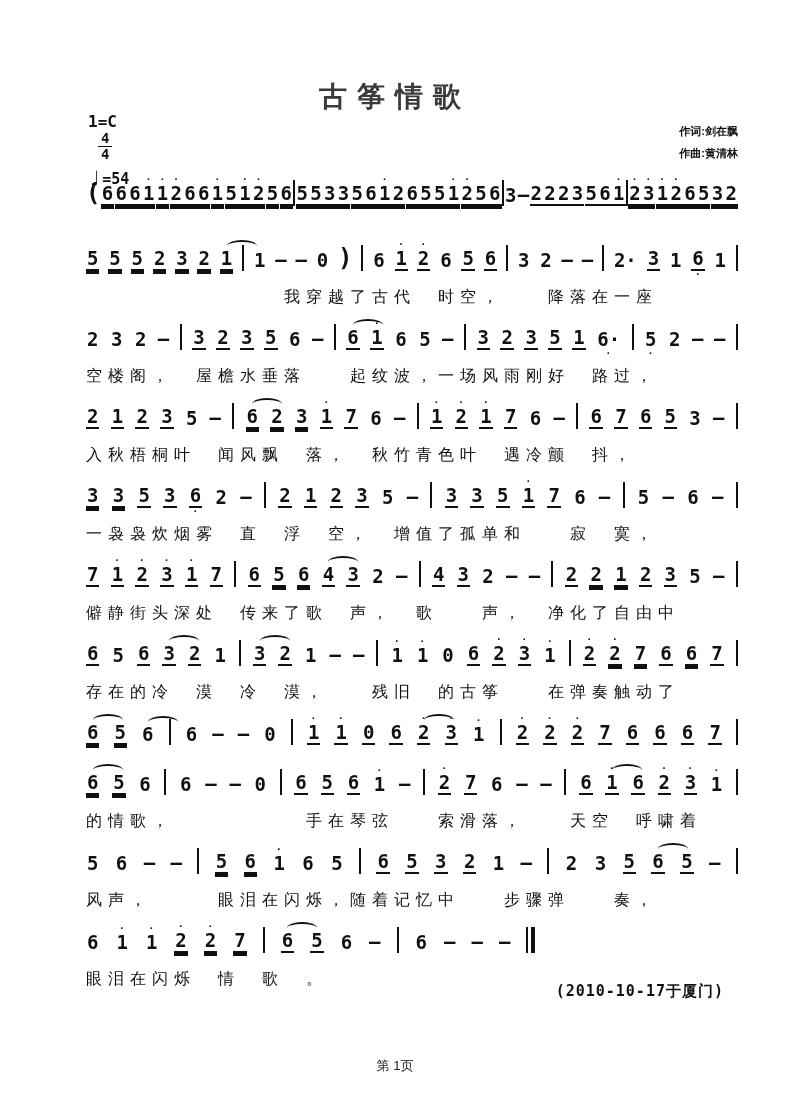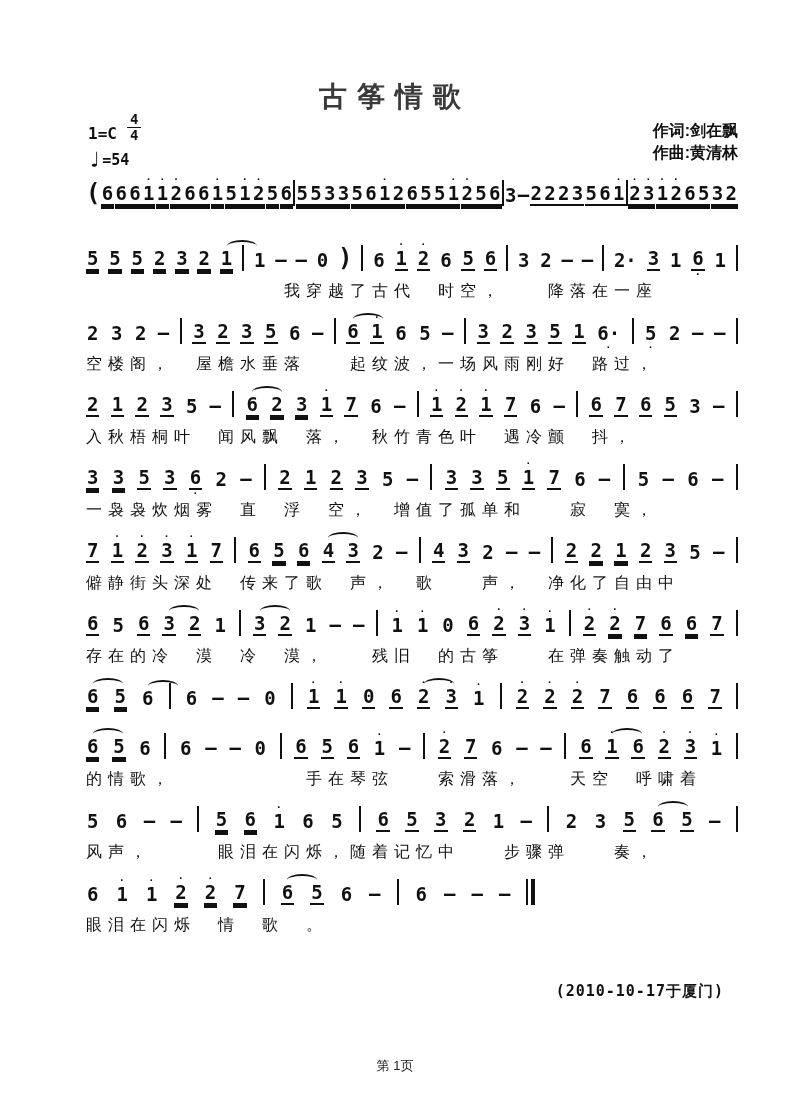--- a/index.html
+++ b/index.html
@@ -2,24 +2,24 @@
 <html><head>
 <meta charset="utf-8">
 <style>
   html,body{margin:0;padding:0;background:#fff;}
   .page{position:relative;width:790px;height:1119px;background:#ffffff;overflow:hidden;
         font-family:"Liberation Sans",sans-serif;color:#1a1a1a;}
   .title{position:absolute;top:78px;left:0;width:100%;text-align:center;
          font-family:"DejaVu Serif",serif;font-size:28px;font-weight:bold;color:#3a3a3a;
          letter-spacing:10px;margin:0;}
   .credits{position:absolute;top:120px;right:52px;text-align:left;
-           font-size:16px;font-weight:bold;line-height:22px;color:#111;}
+           font-size:11px;font-weight:bold;line-height:22px;color:#111;}
   .keyblock{position:absolute;top:112px;left:88px;color:#111;}
-  .keyrow{display:flex;align-items:flex-end;font-family:"DejaVu Sans Mono",monospace;
-          font-size:16px;font-weight:bold;}
+  .keyrow{display:flex;align-items:flex-start;font-family:"DejaVu Sans Mono",monospace;
+          font-size:16px;font-weight:bold;flex-direction:column;}
   .frac{display:inline-flex;flex-direction:column;align-items:center;margin-left:10px;
         font-size:14px;line-height:15px;}
   .frac .top{border-bottom:1px solid #111;padding:0 3px;}
   .temporow{display:flex;align-items:center;font-family:"DejaVu Sans Mono",monospace;
             font-size:15px;font-weight:bold;margin-top:4px;}
   .temporow .qnote{font-size:22px;margin-right:1px;}
   .systems{position:absolute;top:176px;left:86px;width:652px;}
   .system{margin-bottom:13px;}
   .system.intro{margin-bottom:28px;}
   .notes-row{display:flex;justify-content:space-between;align-items:flex-end;width:100%;}
@@ -34,21 +34,21 @@
        border-top:2px solid #111;border-radius:100% 100% 0 0;}
   .bar{width:2px;height:26px;background:#111;margin-bottom:7px;}
   .barfinal{display:inline-flex;gap:3px;margin-bottom:7px;}
   .barfinal i{display:block;width:2px;height:26px;background:#111;}
   .barfinal i:last-child{width:4px;}
   .dash{font-family:"DejaVu Sans Mono",monospace;font-size:19px;font-weight:bold;
         line-height:21px;margin-bottom:8px;color:#111;}
   .paren{font-size:24px;font-weight:bold;margin-bottom:6px;color:#111;
          font-family:"DejaVu Sans Mono",monospace;}
   .lyrics-row{font-size:16px;color:#111;letter-spacing:6px;white-space:pre;
-              margin-top:3px;line-height:20px;}
+              margin-top:9px;line-height:20px;}
   .date{position:absolute;top:982px;right:66px;font-size:15px;color:#111;
         font-family:"DejaVu Sans Mono",monospace;font-weight:bold;letter-spacing:1px;}
   .pageno{position:absolute;top:1030px;left:0;width:100%;text-align:center;
           font-size:13px;color:#222;margin-top:27px;}
   .watermark{position:absolute;top:1092px;right:10px;font-size:12px;color:#a9a9a9;margin-top:40px;}
   .wm-domain{color:#e8823c;margin-left:4px;}
 </style>
 </head>
 <body>
 

